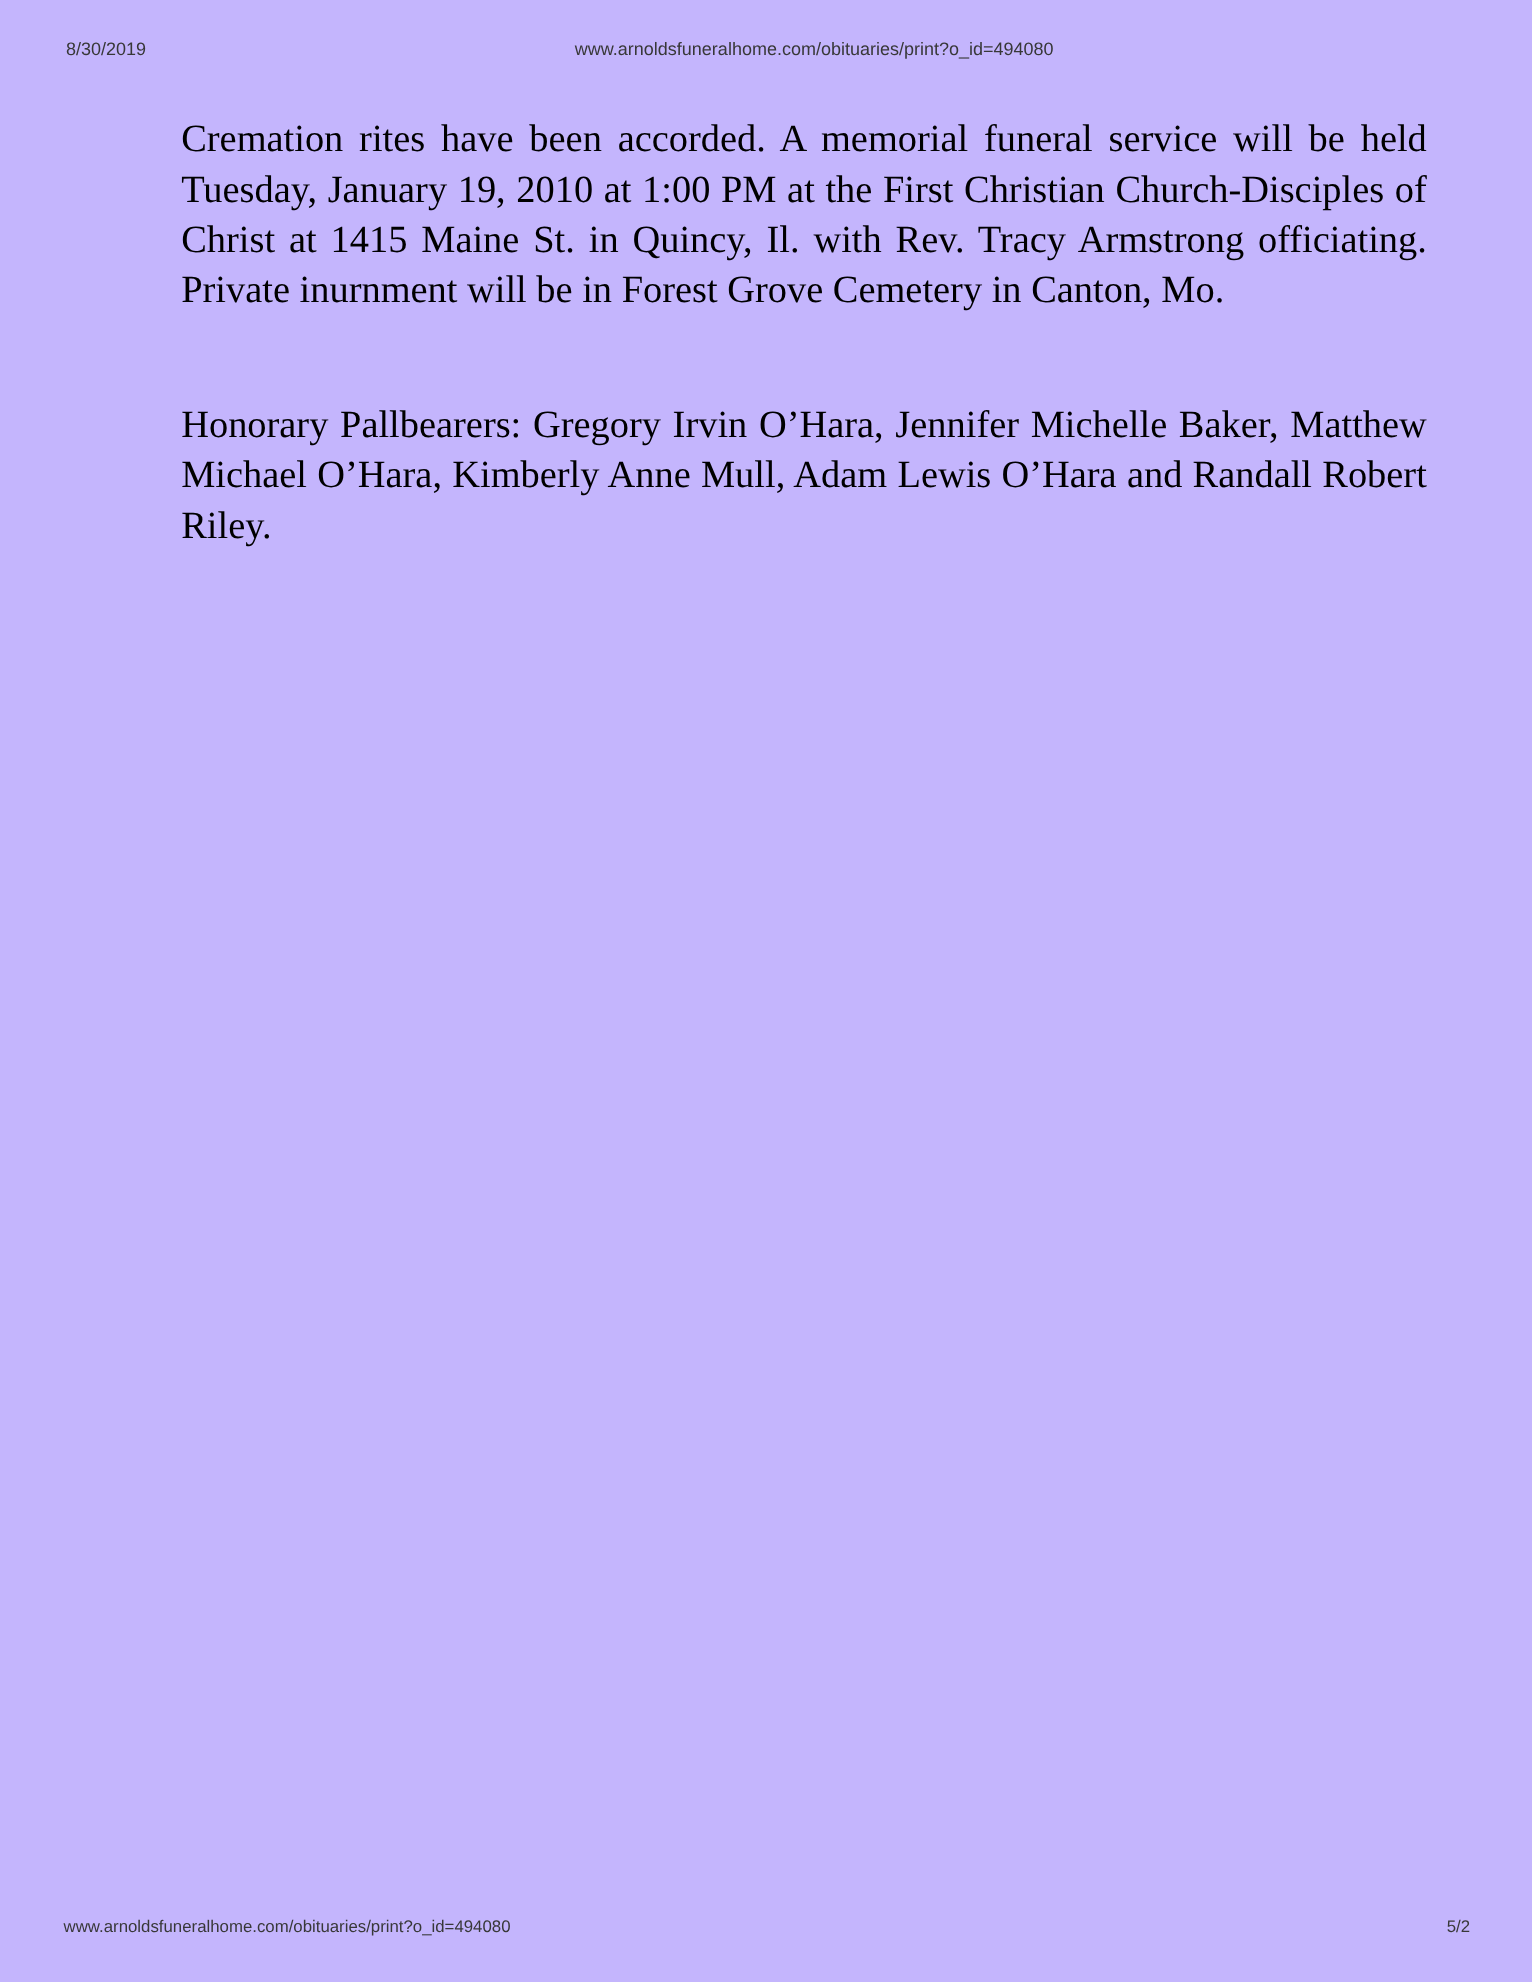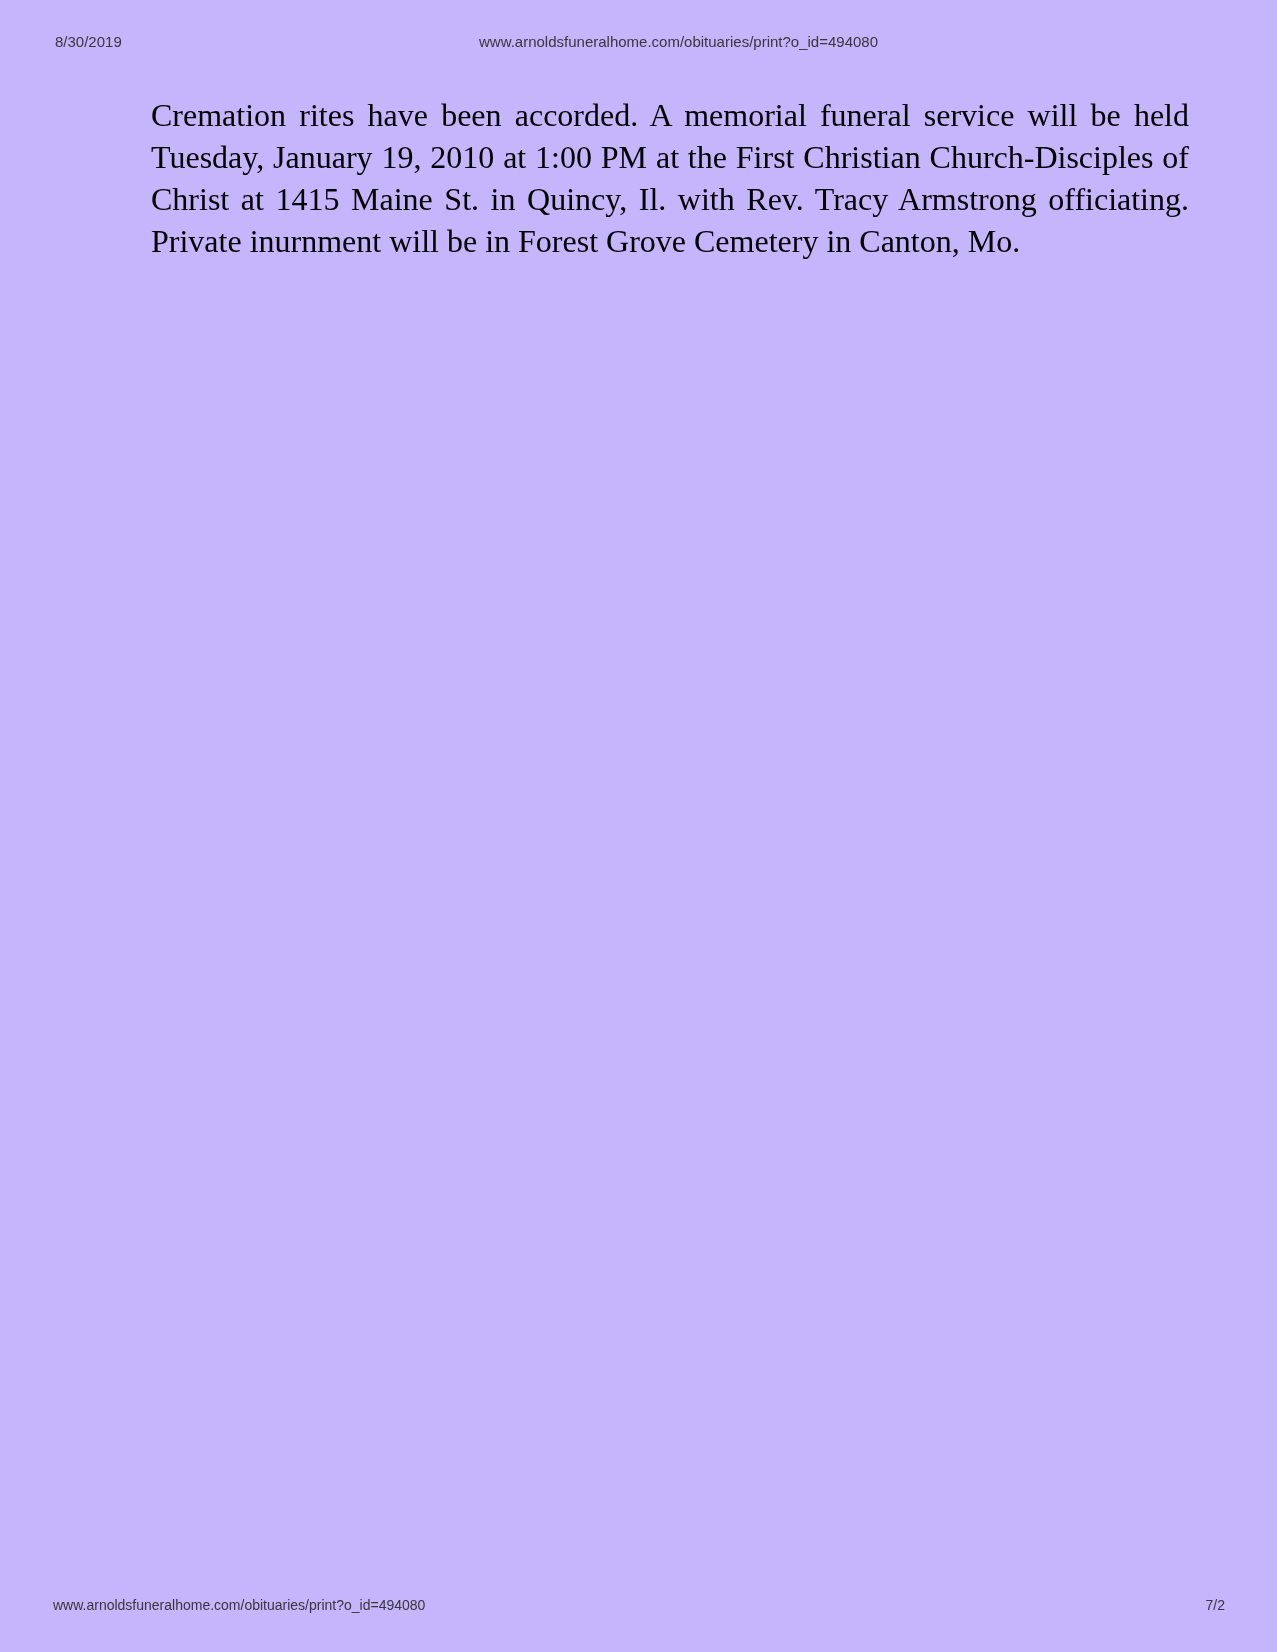--- a/index.html
+++ b/index.html
@@ -78,20 +78,21 @@
 <div class="page">
 
   <div class="print-header">
     <span class="header-date">8/30/2019</span>
     <span class="header-url">www.arnoldsfuneralhome.com/obituaries/print?o_id=494080</span>
   </div>
 
   <div class="doc">
 
   <p>Cremation rites have been accorded. A memorial funeral service will be held Tuesday, January 19, 2010 at 1:00 PM at the First Christian Church-Disciples of Christ at 1415 Maine St. in Quincy, Il. with Rev. Tracy Armstrong officiating. Private inurnment will be in Forest Grove Cemetery in Canton, Mo.</p>
+      <p>Honorary Pallbearers: Gregory Irvin O’Hara, Jennifer Michelle Baker, Matthew Michael O’Hara, Kimberly Anne Mull, Adam Lewis O’Hara and Randall Robert Riley.</p>
     </div>
 
   <div class="print-footer">
     <span class="footer-url">www.arnoldsfuneralhome.com/obituaries/print?o_id=494080</span>
-    <span class="footer-page">7/2</span>
+    <span class="footer-page">5/2</span>
   </div>
 
 </div>
 
 </body></html>

